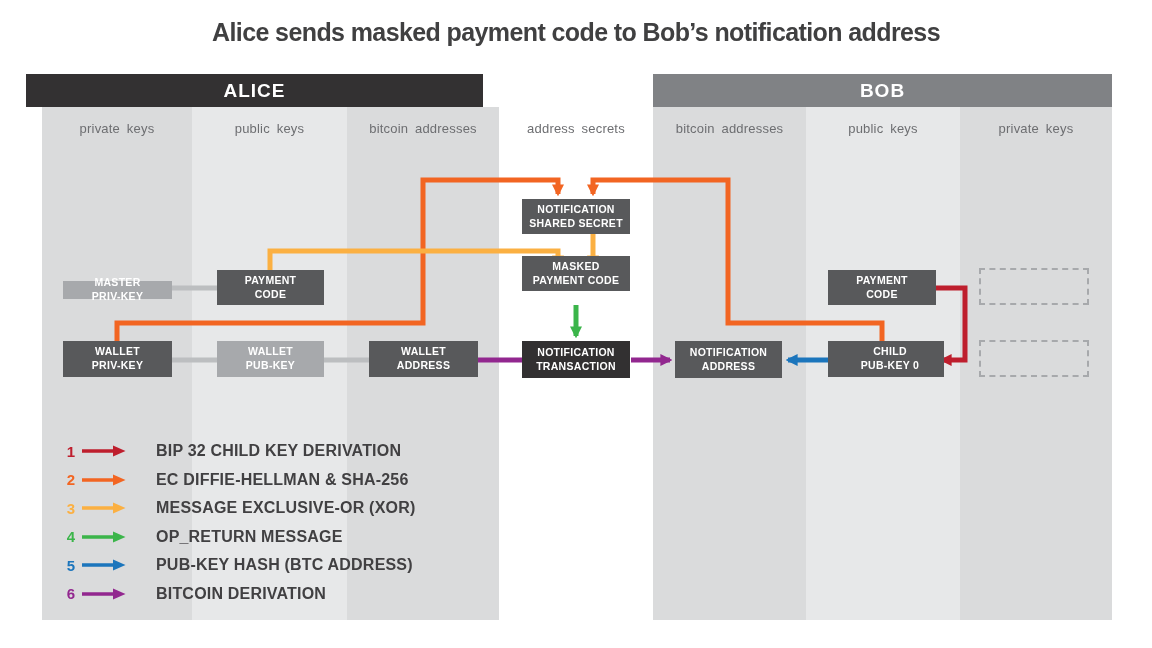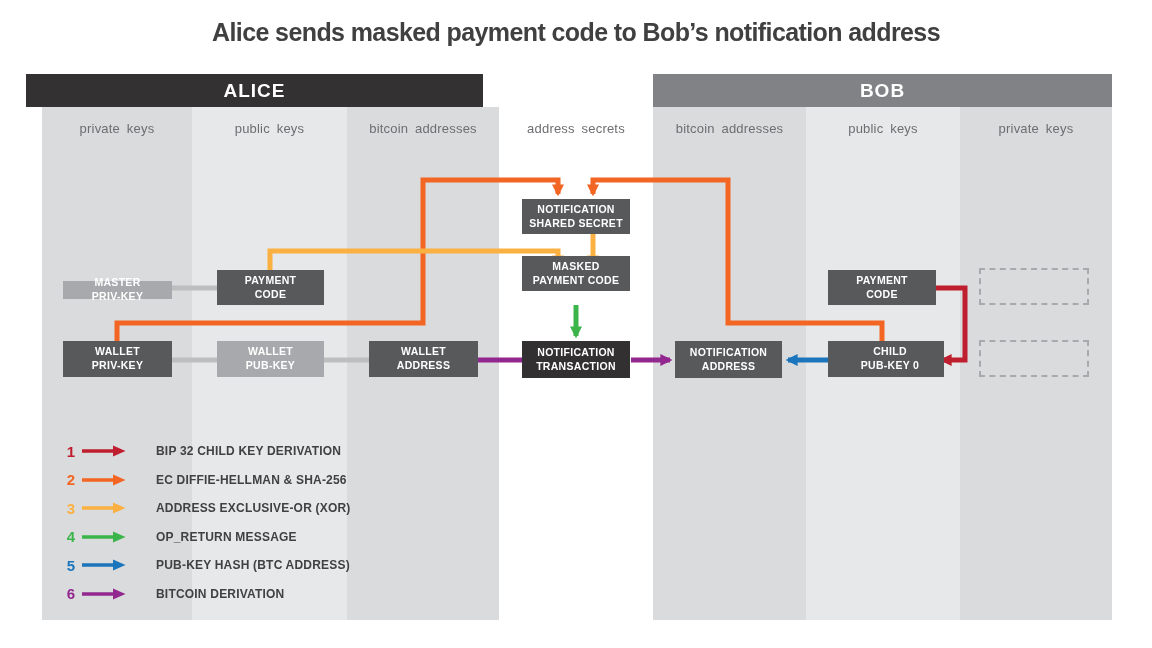--- a/index.html
+++ b/index.html
@@ -46,21 +46,21 @@
   .s-yellow{stroke:var(--yellow);}.f-yellow{fill:var(--yellow);}
   .s-green{stroke:var(--green);}  .f-green{fill:var(--green);}
   .s-blue{stroke:var(--blue);}    .f-blue{fill:var(--blue);}
   .s-purple{stroke:var(--purple);}.f-purple{fill:var(--purple);}
   
   .legend{position:absolute;left:60px;top:437px;}
   .legend-row{height:28.5px;display:flex;align-items:center;}
   .legend-num{width:15px;text-align:right;font-size:15px;font-weight:bold;margin-right:7px;}
   .legend-arrow{width:44px;height:12px;display:block;}
   .legend-label{
-    margin-left:10px;font-size:12px;font-weight:bold;color:var(--legend_text);
+    margin-left:10px;font-size:16px;font-weight:bold;color:var(--legend_text);
     letter-spacing:0.2px;white-space:nowrap;padding-left:20px;
   }
 </style>
 </head>
 <body>
 
 <div class="title">Alice sends masked payment code to Bob’s notification address</div>
 
 <div class="party-header alice">ALICE</div>
 <div class="party-header bob">BOB</div>
@@ -166,21 +166,21 @@
         <path d="M31,0.5 L43.5,6 L31,11.5 Z" fill="currentColor"></path>
       </svg>
     <span class="legend-label">EC DIFFIE-HELLMAN &amp; SHA-256</span>
   </div>
   <div class="legend-row" style="color: rgb(251, 176, 66);">
     <span class="legend-num">3</span>
     <svg class="legend-arrow" viewBox="0 0 44 12">
         <line x1="0" y1="6" x2="33" y2="6" stroke="currentColor" stroke-width="3.6"></line>
         <path d="M31,0.5 L43.5,6 L31,11.5 Z" fill="currentColor"></path>
       </svg>
-    <span class="legend-label">ADDRESS EXCLUSIVE-OR (XOR)</span>
+    <span class="legend-label">MESSAGE EXCLUSIVE-OR (XOR)</span>
   </div>
   <div class="legend-row" style="color: rgb(59, 181, 74);">
     <span class="legend-num">4</span>
     <svg class="legend-arrow" viewBox="0 0 44 12">
         <line x1="0" y1="6" x2="33" y2="6" stroke="currentColor" stroke-width="3.6"></line>
         <path d="M31,0.5 L43.5,6 L31,11.5 Z" fill="currentColor"></path>
       </svg>
     <span class="legend-label">OP_RETURN MESSAGE</span>
   </div>
   <div class="legend-row" style="color: rgb(27, 117, 188);">

